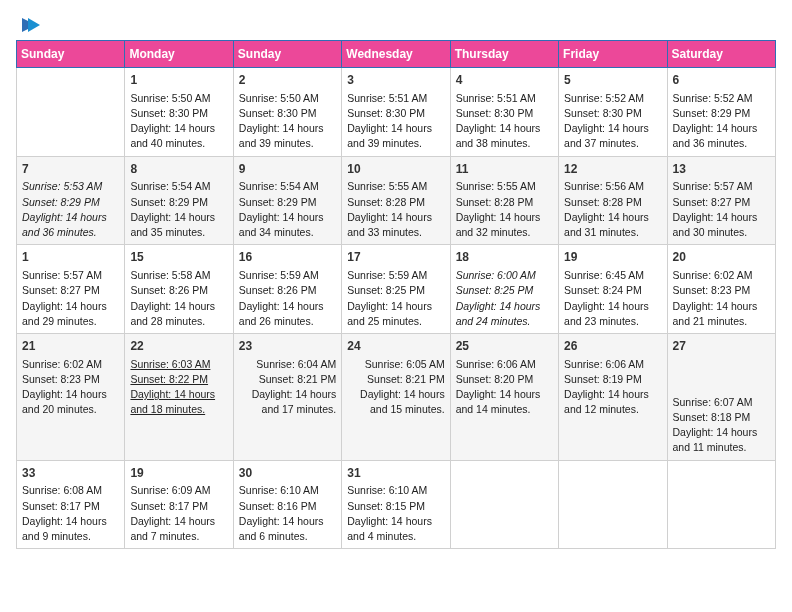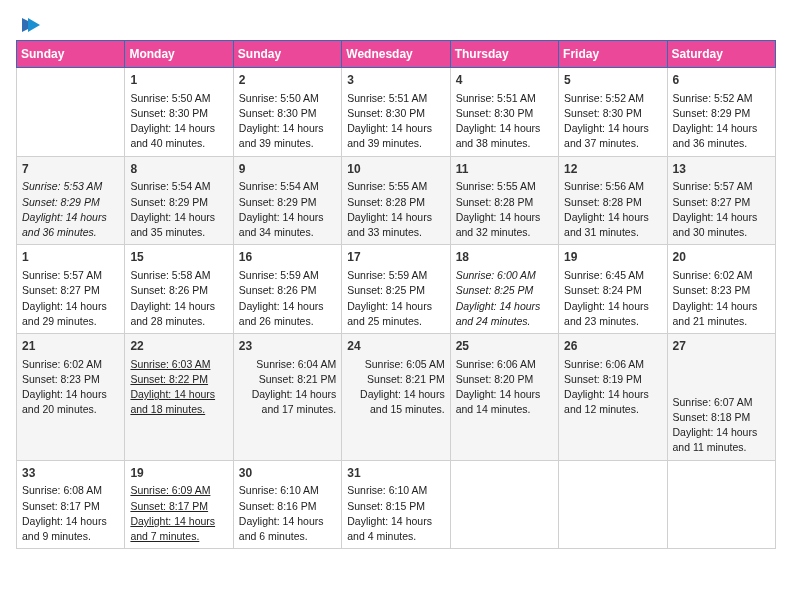--- a/index.html
+++ b/index.html
@@ -320,21 +320,21 @@
       <tr>
         <td>
           <span class="day-number">33</span>
           <div class="day-info" style="white-space: pre-line;">Sunrise: 6:08 AM
 Sunset: 8:17 PM
 Daylight: 14 hours
 and 9 minutes.</div>
         </td>
         <td>
           <span class="day-number">19</span>
-          <div class="day-info" style="white-space: pre-line; text-decoration: underline;">Sunrise: 6:09 AM
+          <div class="day-info" style="white-space: pre-line;">Sunrise: 6:09 AM
 Sunset: 8:17 PM
 Daylight: 14 hours
 and 7 minutes.</div>
         </td>
         <td>
           <span class="day-number">30</span>
           <div class="day-info" style="white-space: pre-line;">Sunrise: 6:10 AM
 Sunset: 8:16 PM
 Daylight: 14 hours
 and 6 minutes.</div>

